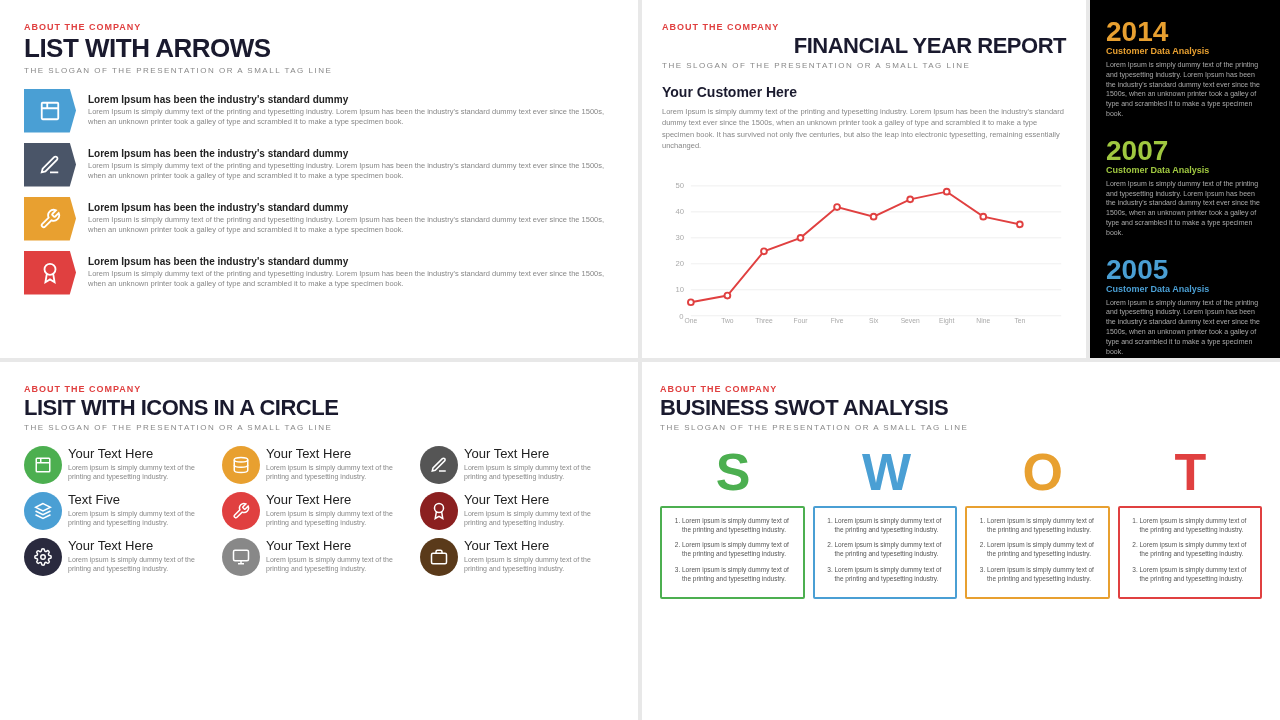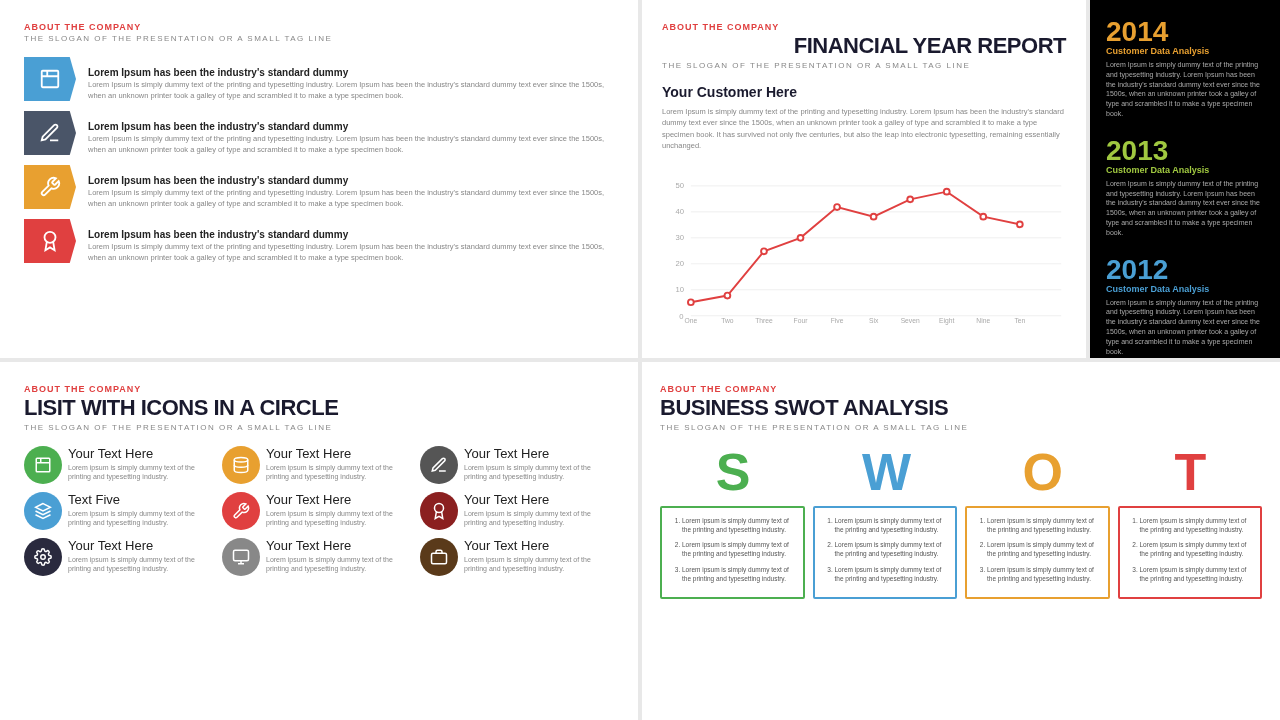--- a/index.html
+++ b/index.html
@@ -6,21 +6,21 @@
     body { width: 1280px; height: 720px; overflow: hidden; font-family: 'Arial', sans-serif; background: #e8e8e8; display: grid; grid-template-columns: 1fr 1fr; grid-template-rows: 1fr 1fr; gap: 4px; }
 
     .panel { background: #fff; padding: 22px 24px; position: relative; overflow: hidden; }
 
     
     .about-label { font-size: 9px; font-weight: 700; color: #e04040; letter-spacing: 1px; text-transform: uppercase; margin-bottom: 2px; }
     .panel-title { font-size: 26px; font-weight: 900; color: #1a1a2e; text-transform: uppercase; line-height: 1.1; margin-bottom: 3px; letter-spacing: -0.5px; }
     .panel-tagline { font-size: 8px; color: #888; letter-spacing: 1.5px; text-transform: uppercase; margin-bottom: 14px; }
 
     
-    .arrow-item { display: flex; align-items: flex-end; margin-bottom: 10px; }
+    .arrow-item { display: flex; align-items: center; margin-bottom: 10px; }
     .arrow-box { width: 52px; height: 44px; display: flex; align-items: center; justify-content: center; clip-path: polygon(0 0, 88% 0, 100% 50%, 88% 100%, 0 100%); flex-shrink: 0; margin-right: 12px; }
     .arrow-box svg { width: 22px; height: 22px; }
     .arrow-text h4 { font-size: 10px; font-weight: 700; color: #222; margin-bottom: 2px; }
     .arrow-text p { font-size: 7.5px; color: #888; line-height: 1.4; }
 
     
     #panel2 { padding: 22px 20px; }
     .keyword-heading { font-size: 14px; font-weight: 700; color: #1a1a2e; margin-bottom: 6px; }
     .keyword-body { font-size: 7.5px; color: #888; line-height: 1.5; margin-bottom: 10px; }
     .chart-area { position: relative; height: 170px; width: 100%; }
@@ -49,20 +49,21 @@
     
     #panel2-container { display: flex; overflow: hidden; background: #e8e8e8; gap: 4px; }
     #panel2 { flex: 1; background: #fff; }
     #panel-sidebar { width: 190px; background: #1a1a2e; }
   </style>
 </head>
 <body>
 
 <div class="panel" id="panel1">
   <div class="about-label">ABOUT THE COMPANY</div>
+  <div class="panel-title">LIST WITH ARROWS</div>
   <div class="panel-tagline">THE SLOGAN OF THE PRESENTATION OR A SMALL TAG LINE</div>
   <div id="arrows-list">
       <div class="arrow-item">
     <div class="arrow-box" style="background:#4a9fd4;">
       <svg viewBox="0 0 24 24" fill="none" stroke="#fff" stroke-width="2">
             <rect x="3" y="3" width="18" height="18" rx="1"></rect>
             <line x1="3" y1="9" x2="21" y2="9"></line>
             <line x1="9" y1="3" x2="9" y2="9"></line>
           </svg>
     </div>
@@ -159,26 +160,26 @@
     </div>
   </div>
   <div id="panel-sidebar" style="background:#000000; width:190px; padding:18px 16px; display:flex; flex-direction:column;">
     <div id="sidebar-entries">
         <div style="margin-bottom: 18px;">
     <div style="font-size:28px;font-weight:900;color:#e8a030;line-height:1;">2014</div>
     <div style="font-size:9px;font-weight:700;color:#e8a030;margin-bottom:4px;">Customer Data Analysis</div>
     <div style="font-size:7px;color:#aaa;line-height:1.4;">Lorem Ipsum is simply dummy text of the printing and typesetting industry. Lorem Ipsum has been the industry's standard dummy text ever since the 1500s, when an unknown printer took a galley of type and scrambled it to make a type specimen book.</div>
   </div>
         <div style="margin-bottom: 18px;">
-    <div style="font-size:28px;font-weight:900;color:#a0c840;line-height:1;">2013</div>
+    <div style="font-size:28px;font-weight:900;color:#a0c840;line-height:1;">2007</div>
     <div style="font-size:9px;font-weight:700;color:#a0c840;margin-bottom:4px;">Customer Data Analysis</div>
     <div style="font-size:7px;color:#aaa;line-height:1.4;">Lorem Ipsum is simply dummy text of the printing and typesetting industry. Lorem Ipsum has been the industry's standard dummy text ever since the 1500s, when an unknown printer took a galley of type and scrambled it to make a type specimen book.</div>
   </div>
         <div style="margin-bottom: 18px;">
-    <div style="font-size:28px;font-weight:900;color:#4a9fd4;line-height:1;">2012</div>
+    <div style="font-size:28px;font-weight:900;color:#4a9fd4;line-height:1;">2005</div>
     <div style="font-size:9px;font-weight:700;color:#4a9fd4;margin-bottom:4px;">Customer Data Analysis</div>
     <div style="font-size:7px;color:#aaa;line-height:1.4;">Lorem Ipsum is simply dummy text of the printing and typesetting industry. Lorem Ipsum has been the industry's standard dummy text ever since the 1500s, when an unknown printer took a galley of type and scrambled it to make a type specimen book.</div>
   </div>
       </div>
   </div>
 </div>
 
 <div class="panel" id="panel3">
   <div class="about-label">ABOUT THE COMPANY</div>
   <div class="panel-title" style="font-size:22px;">LISIT WITH ICONS IN A CIRCLE</div>

